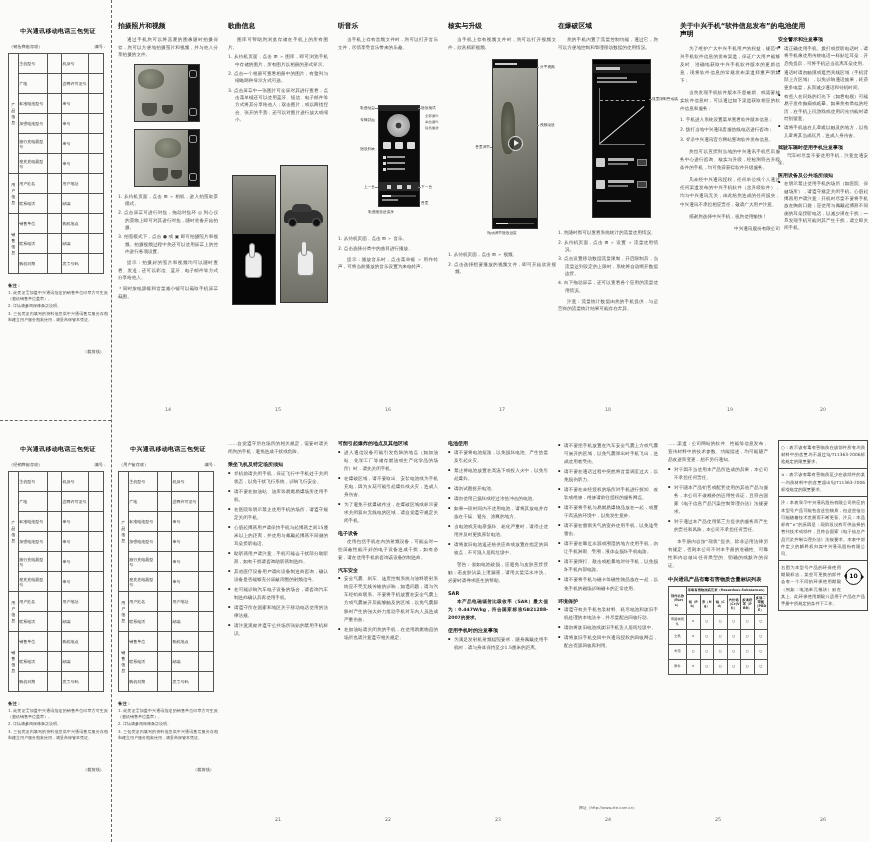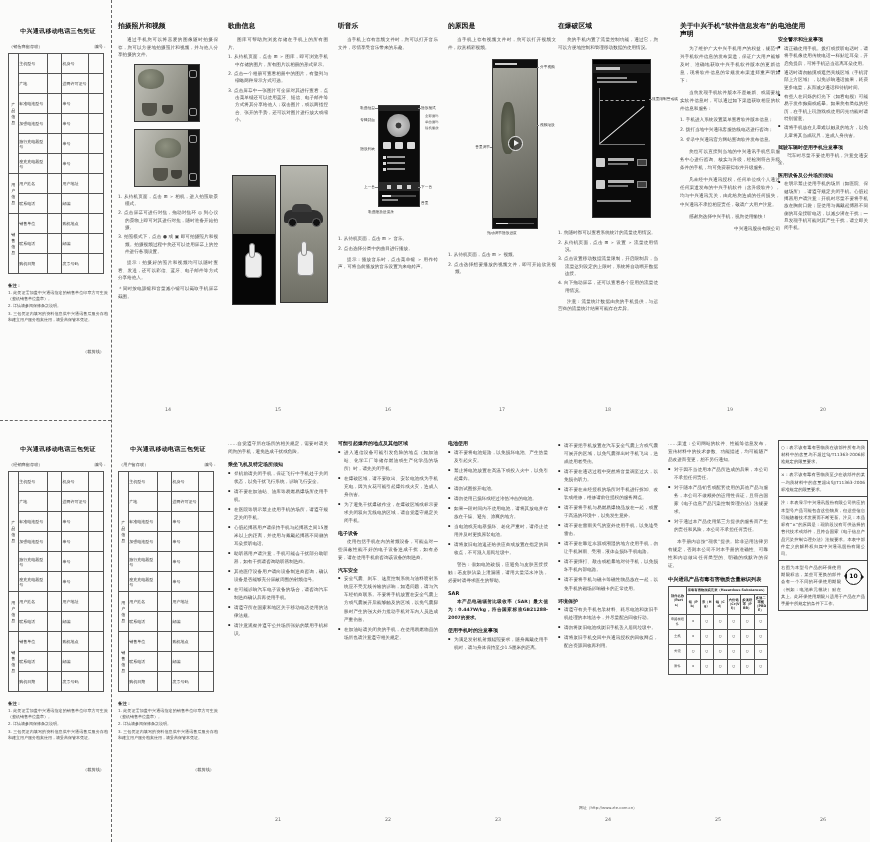--- a/index.html
+++ b/index.html
@@ -309,21 +309,21 @@
     </div>
     <div style="margin-top:12px;">
         <p class="bd step">1. 从待机页面，点击 ⊞ ＞ 音乐。</p>
         <p class="bd step">2. 点击选择分类中的曲目进行播放。</p>
       </div>
     <p class="bd ind tipb">提示：播放音乐时，点击菜单键 ＞ 用作铃声，可将当前播放的音乐设置为来电铃声。</p>
     <div class="pnum">16</div>
   </section>
 
   <section class="pg row1" style="left:448px;width:108px;">
-    <div class="t">的原因是</div>
+    <div class="t">核实与升级</div>
     <p class="bd ind">当手机上存有视频文件时，您可以打开视频文件，欣赏精彩视频。</p>
     <div class="fig" style="height:184px;margin-top:8px;">
       <div class="shot shot-video" style="position:absolute;left:44px;top:0;">
         <div class="v-top">
             <div class="v-ttl"></div>
           </div>
         <div class="v-obj"></div>
         <div class="v-play"></div>
         <div class="v-bot">
             <div class="v-pr">

